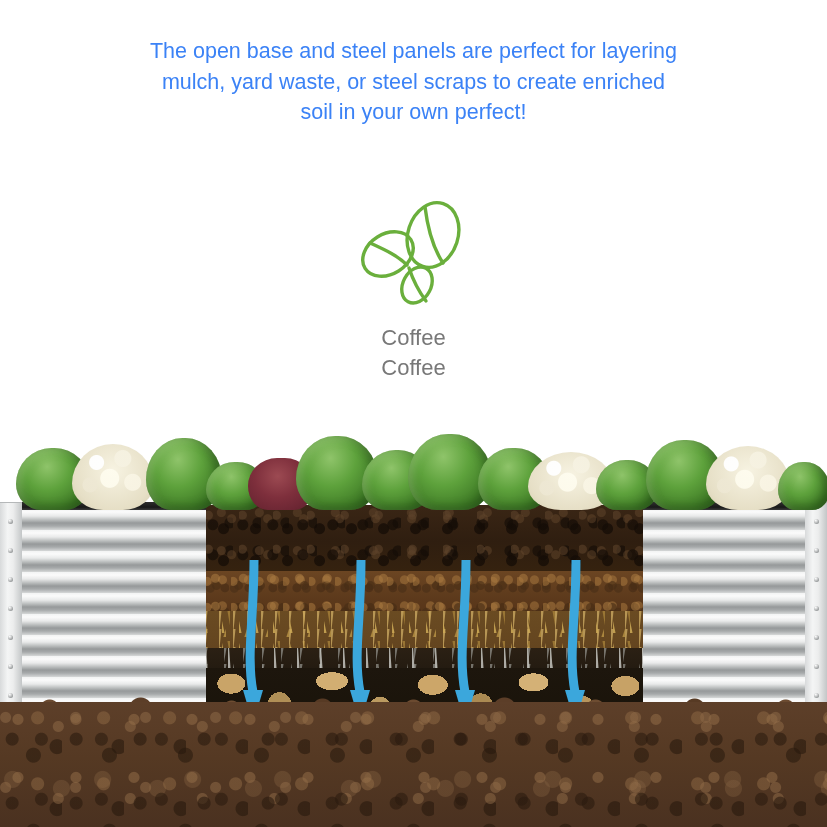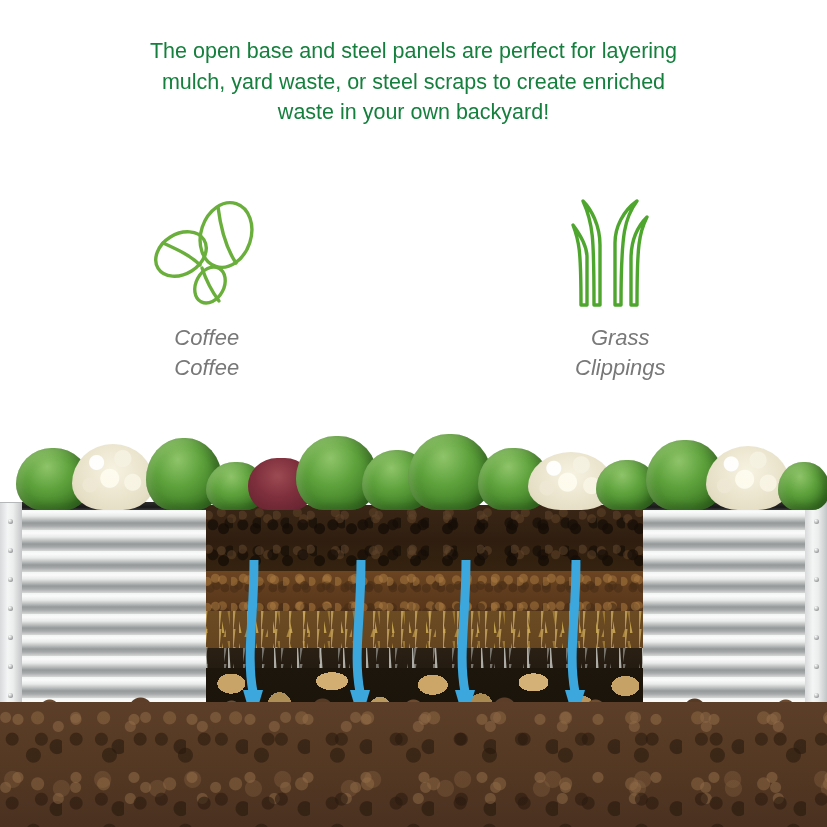--- a/index.html
+++ b/index.html
@@ -12,28 +12,28 @@
   }
 
   
   .header{ padding-top:26px; text-align:center; }
   .headline{
     font-size:34px; font-weight:bold; letter-spacing:.6px;
     color:#61ae31; line-height:1.1;
   }
   .subtitle{
     margin:10px auto 0; width:690px;
-    font-size:21.5px; font-weight:300; color:#15803d; line-height:1.42;
+    font-size:21.5px; font-weight:300; color:#3b82f6; line-height:1.42;
   }
   .subtitle span{ display:block; }
 
   
   .icon-row{
     position:absolute; top:190px; left:0; width:827px;
-    display:flex; justify-content:space-around; align-items:flex-start;font-style:italic;
+    display:flex; justify-content:space-around; align-items:flex-start;
   }
   .icon-cell{ width:250px; text-align:center; }
   .icon-art{ height:125px; display:flex; align-items:center; justify-content:center; }
   .icon-label{
     margin-top:8px; font-size:22px; font-weight:300; color:#787878; line-height:1.35;
   }
   .icon-label span{ display:block; }
 
   
   .scene{
@@ -202,21 +202,21 @@
     background:radial-gradient(ellipse at 45% 35%, #9c4a52 0%, #7e2f3c 45%, #5d1f2c 100%);
   }
 </style>
 </head>
 <body>
 
 <div class="header">
   <div class="subtitle">
     <span>The open base and steel panels are perfect for layering</span>
     <span>mulch, yard waste, or steel scraps to create enriched</span>
-    <span>waste in your own backyard!</span>
+    <span>soil in your own perfect!</span>
   </div>
 </div>
 
 <div class="icon-row">
 
   <div class="icon-cell">
     <div class="icon-art">
       <svg width="118" height="112" viewBox="0 0 118 112" fill="none" stroke="#6aaf3c" stroke-width="3.4" stroke-linecap="round">
         <ellipse cx="78" cy="38" rx="25" ry="33" transform="rotate(18 78 38)"></ellipse>
         <path d="M70 10 C 72 26, 76 48, 88 66"></path>
@@ -225,34 +225,20 @@
         <ellipse cx="62" cy="88" rx="14" ry="19" transform="rotate(28 62 88)"></ellipse>
         <path d="M54 71 C 57 80, 62 92, 71 104"></path>
       </svg>
     </div>
     <div class="icon-label">
       <span>Coffee</span>
       <span>Coffee</span>
     </div>
   </div>
 
-  <div class="icon-cell">
-    <div class="icon-art">
-      <svg width="110" height="112" viewBox="0 0 110 112" fill="none" stroke="#4fa62f" stroke-width="3.4" stroke-linecap="round" stroke-linejoin="round">
-        <path d="M22 108 L22 60 C 22 48, 14 36, 8 28 C 14 44, 16 52, 16 108 Z"></path>
-        <path d="M35 108 L35 48 C 35 28, 26 12, 18 4 C 28 26, 29 40, 29 108 Z"></path>
-        <path d="M50 108 L50 46 C 50 30, 58 14, 72 4 C 60 20, 56 34, 56 108 Z"></path>
-        <path d="M66 108 L66 62 C 66 44, 72 30, 82 20 C 74 36, 72 48, 72 108 Z"></path>
-      </svg>
-    </div>
-    <div class="icon-label">
-      <span>Grass</span>
-      <span>Clippings</span>
-    </div>
-  </div>
 
 </div>
 
 <div class="scene">
 
   <div class="cross">
     <div class="layer layer-topsoil"></div>
     <div class="layer layer-compost"></div>
     <div class="layer layer-straw"></div>
     <div class="layer layer-twigs"></div>

